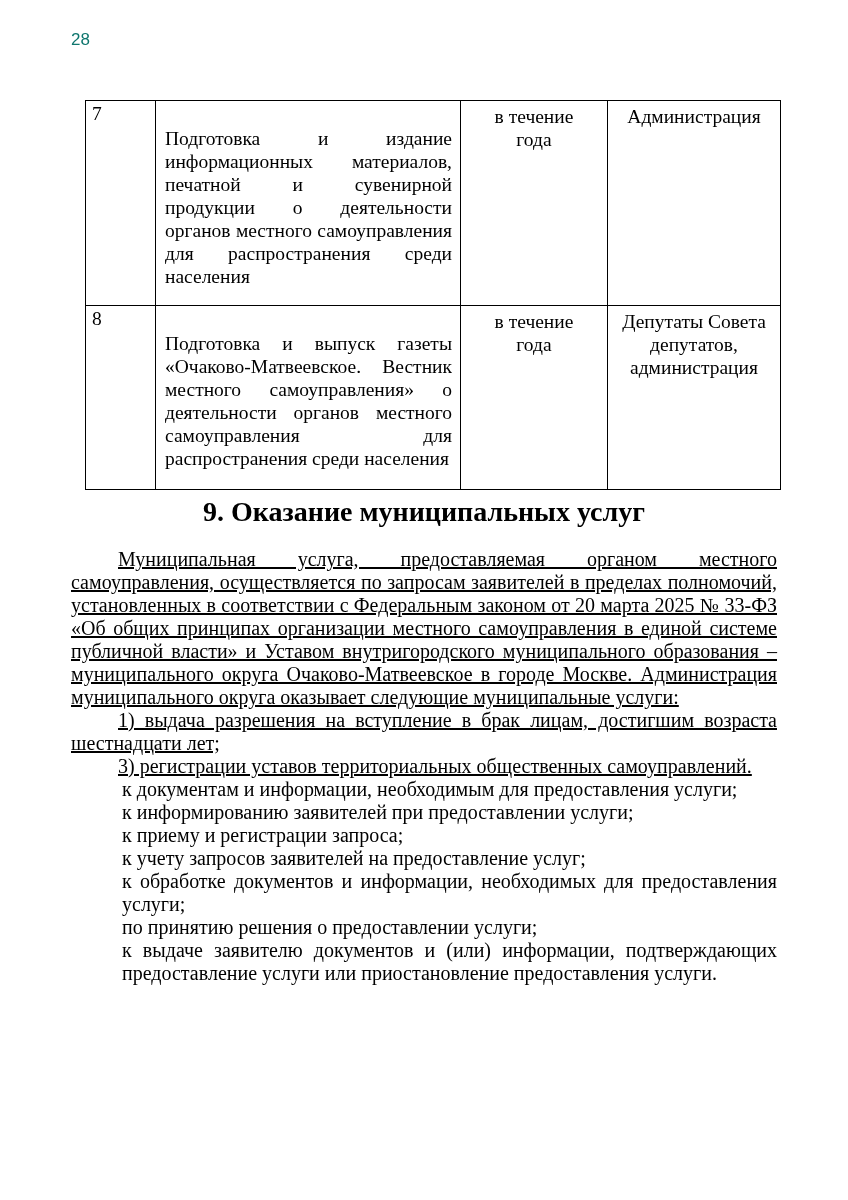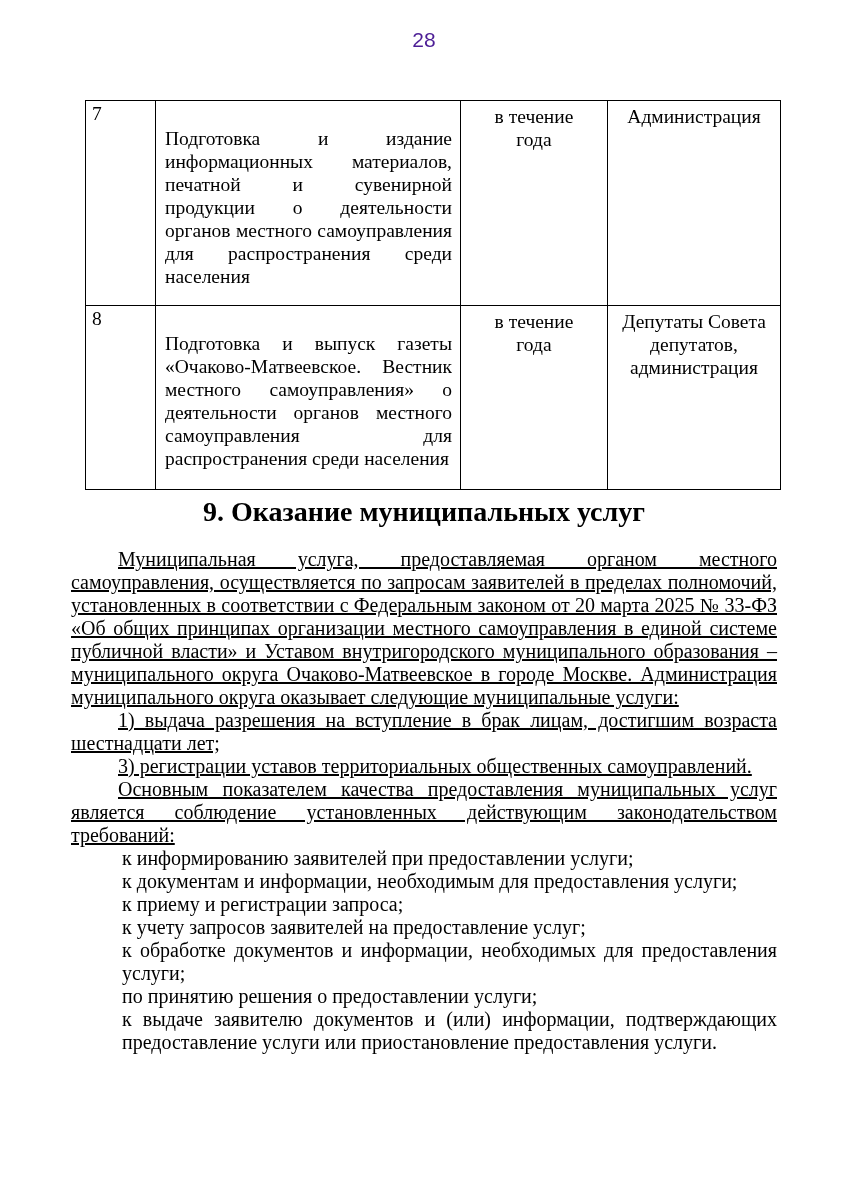--- a/index.html
+++ b/index.html
@@ -16,25 +16,25 @@
     overflow: hidden;
   }
   .page {
     box-sizing: border-box;
     width: 848px;
     height: 1200px;
     padding: 28px 71px 0 71px;
     background: #ffffff;
   }
   .page-number {
-    text-align: center;
+    text-align: left;
     font-family: "Liberation Sans", "DejaVu Sans", sans-serif;
-    font-size: 21px;
+    font-size: 17px;
     line-height: 23px;
-    color: #4c1d95;
+    color: #0f766e;
   }
   table.plan-table {
     border-collapse: collapse;
     table-layout: fixed;
     width: 695px;
     margin: 49px 0 0 14px;
   }
   table.plan-table td {
     border: 1.5px solid #000000;
     font-size: 19.5px;
@@ -111,25 +111,24 @@
 
   <div class="section-heading">9. Оказание муниципальных услуг</div>
 
   <p class="para">Муниципальная услуга, предоставляемая органом местного самоуправления, осуществляется по запросам заявителей в пределах полномочий, установленных в соответствии с Федеральным законом от 20 марта 2025 № 33-ФЗ «Об общих принципах организации местного самоуправления в единой системе публичной власти» и Уставом внутригородского муниципального образования – муниципального округа Очаково-Матвеевское в городе Москве. Администрация муниципального округа оказывает следующие муниципальные услуги:</p>
 
   <p class="para">1) выдача разрешения на вступление в брак лицам, достигшим возраста шестнадцати лет;</p>
 
 
   <p class="para">3) регистрации уставов территориальных общественных самоуправлений.</p>
 
-  <p class="para">Основным показателем качества предоставления муниципальных услуг является соблюдение установленных действующим законодательством требований:</p>
+
+  <p class="req-item">к документам и информации, необходимым для предоставления услуги;</p>
 
   <p class="req-item">к информированию заявителей при предоставлении услуги;</p>
-
-  <p class="req-item">к документам и информации, необходимым для предоставления услуги;</p>
 
   <p class="req-item">к приему и регистрации запроса;</p>
 
   <p class="req-item">к учету запросов заявителей на предоставление услуг;</p>
 
   <p class="req-item">к обработке документов и информации, необходимых для предоставления услуги;</p>
 
   <p class="req-item">по принятию решения о предоставлении услуги;</p>
 
   <p class="req-item">к выдаче заявителю документов и (или) информации, подтверждающих предоставление услуги или приостановление предоставления услуги.</p>

